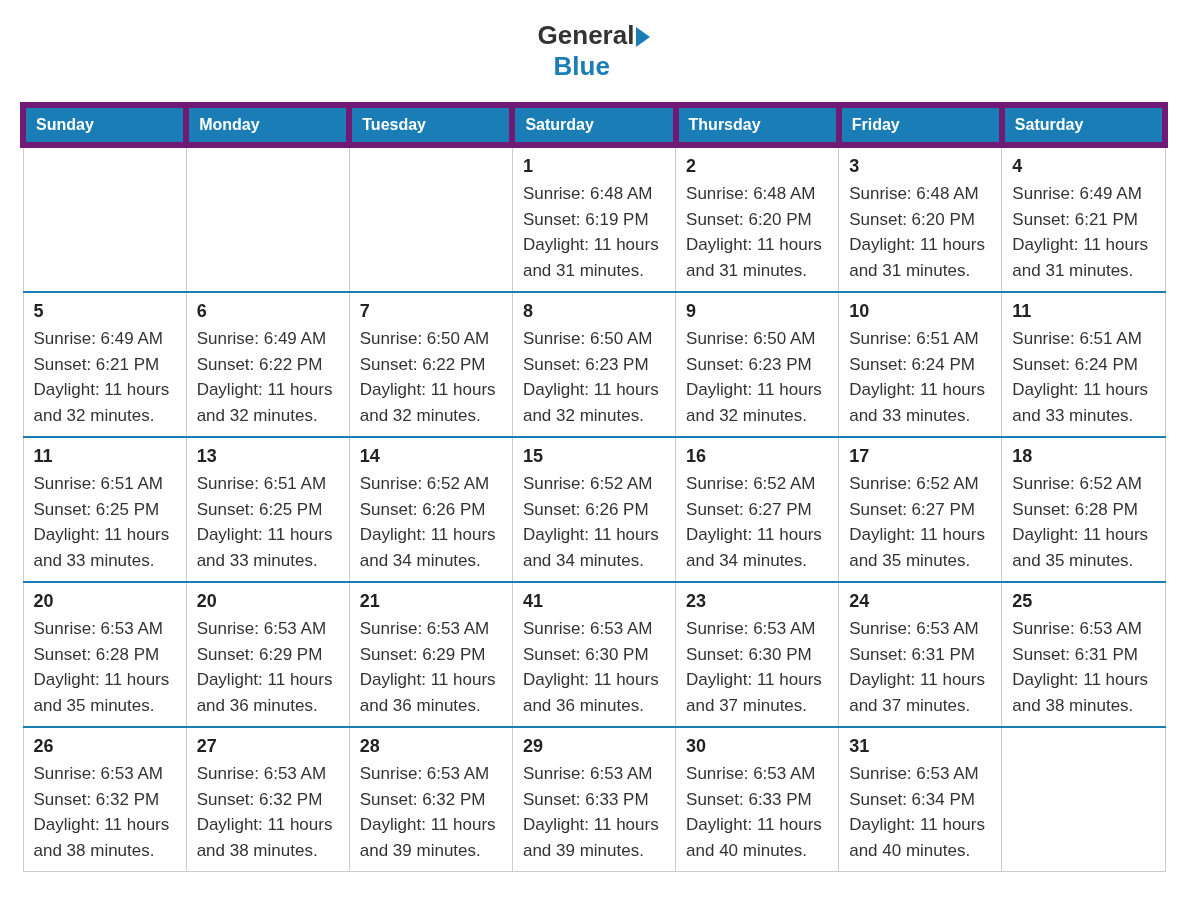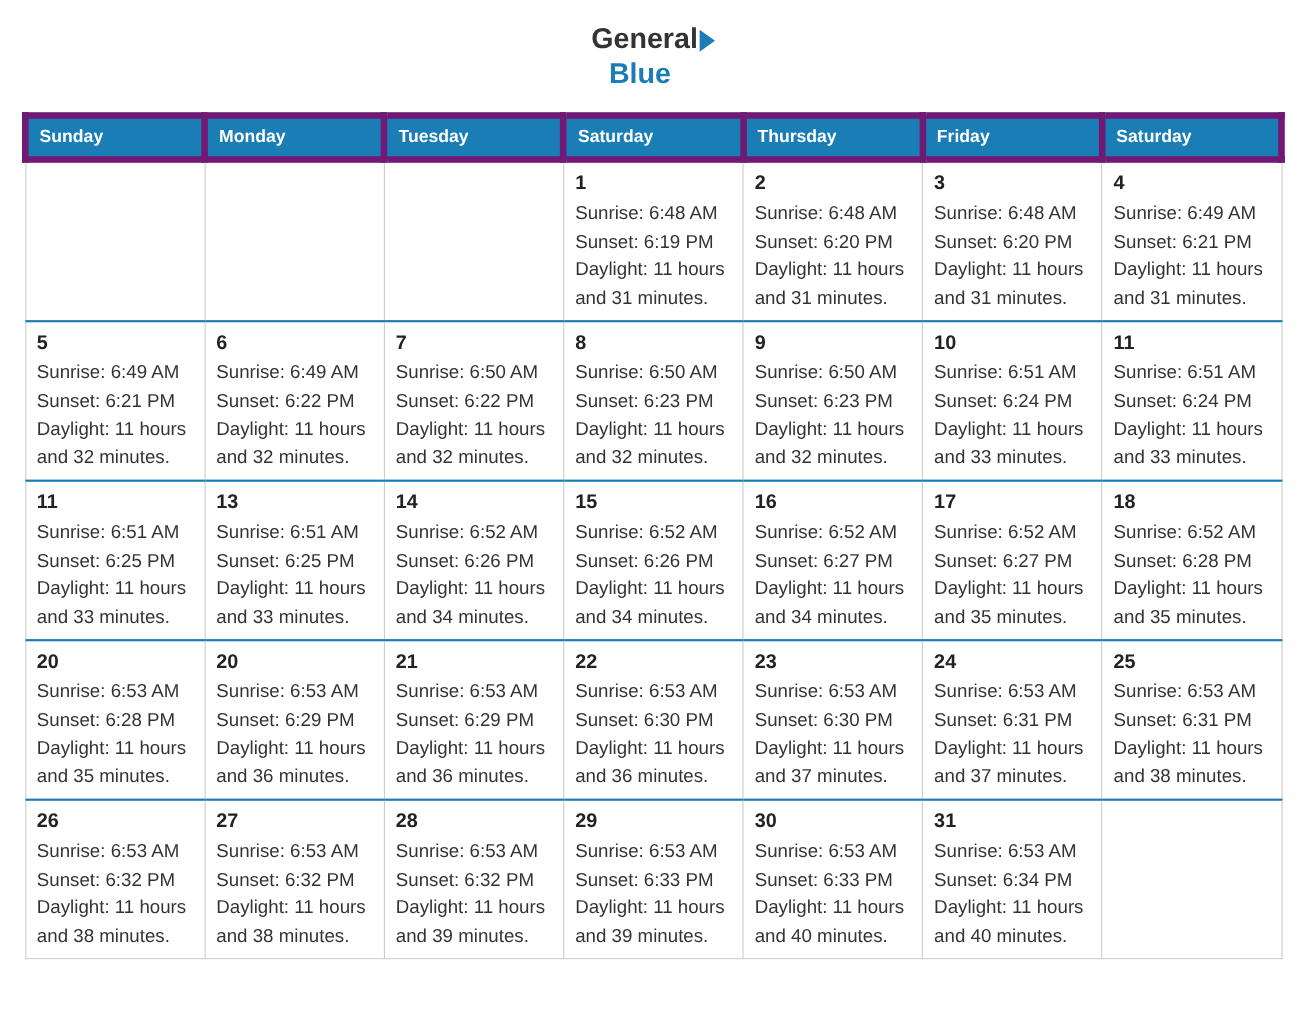--- a/index.html
+++ b/index.html
@@ -256,21 +256,21 @@
 Sunset: 6:29 PM
 Daylight: 11 hours and 36 minutes.</div>
         </td>
         <td>
           <span class="day-number">21</span>
           <div class="day-info" style="white-space: pre-line;">Sunrise: 6:53 AM
 Sunset: 6:29 PM
 Daylight: 11 hours and 36 minutes.</div>
         </td>
         <td>
-          <span class="day-number">22</span>
+          <span class="day-number">41</span>
           <div class="day-info" style="white-space: pre-line;">Sunrise: 6:53 AM
 Sunset: 6:30 PM
 Daylight: 11 hours and 36 minutes.</div>
         </td>
         <td>
           <span class="day-number">23</span>
           <div class="day-info" style="white-space: pre-line;">Sunrise: 6:53 AM
 Sunset: 6:30 PM
 Daylight: 11 hours and 37 minutes.</div>
         </td>

